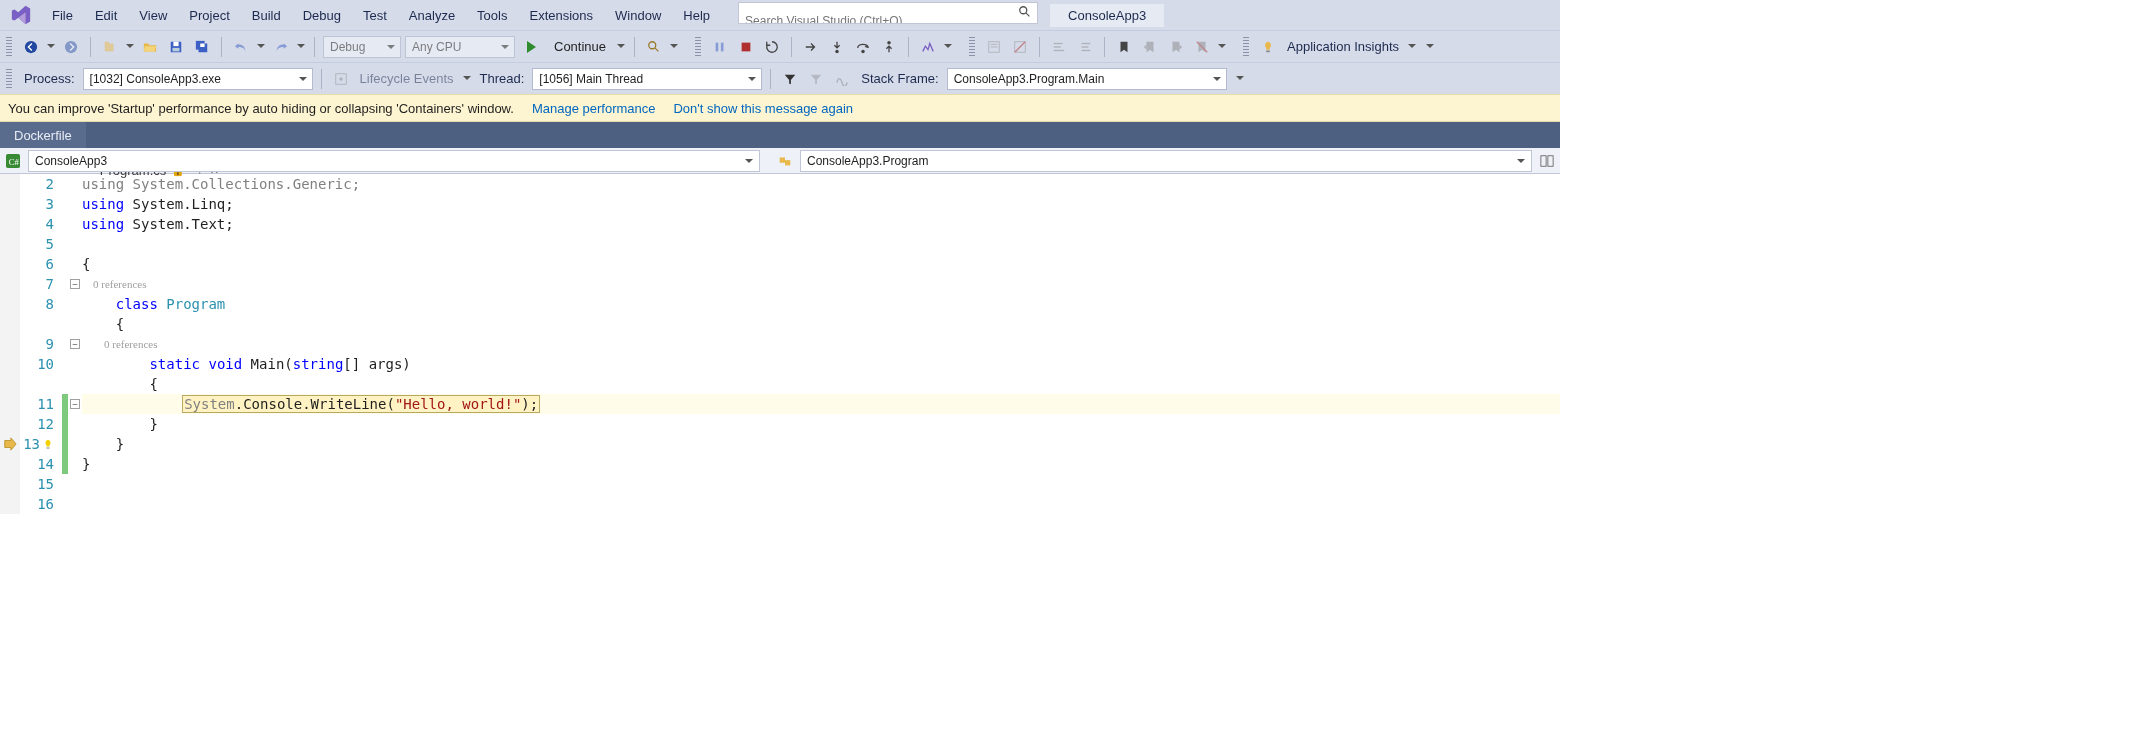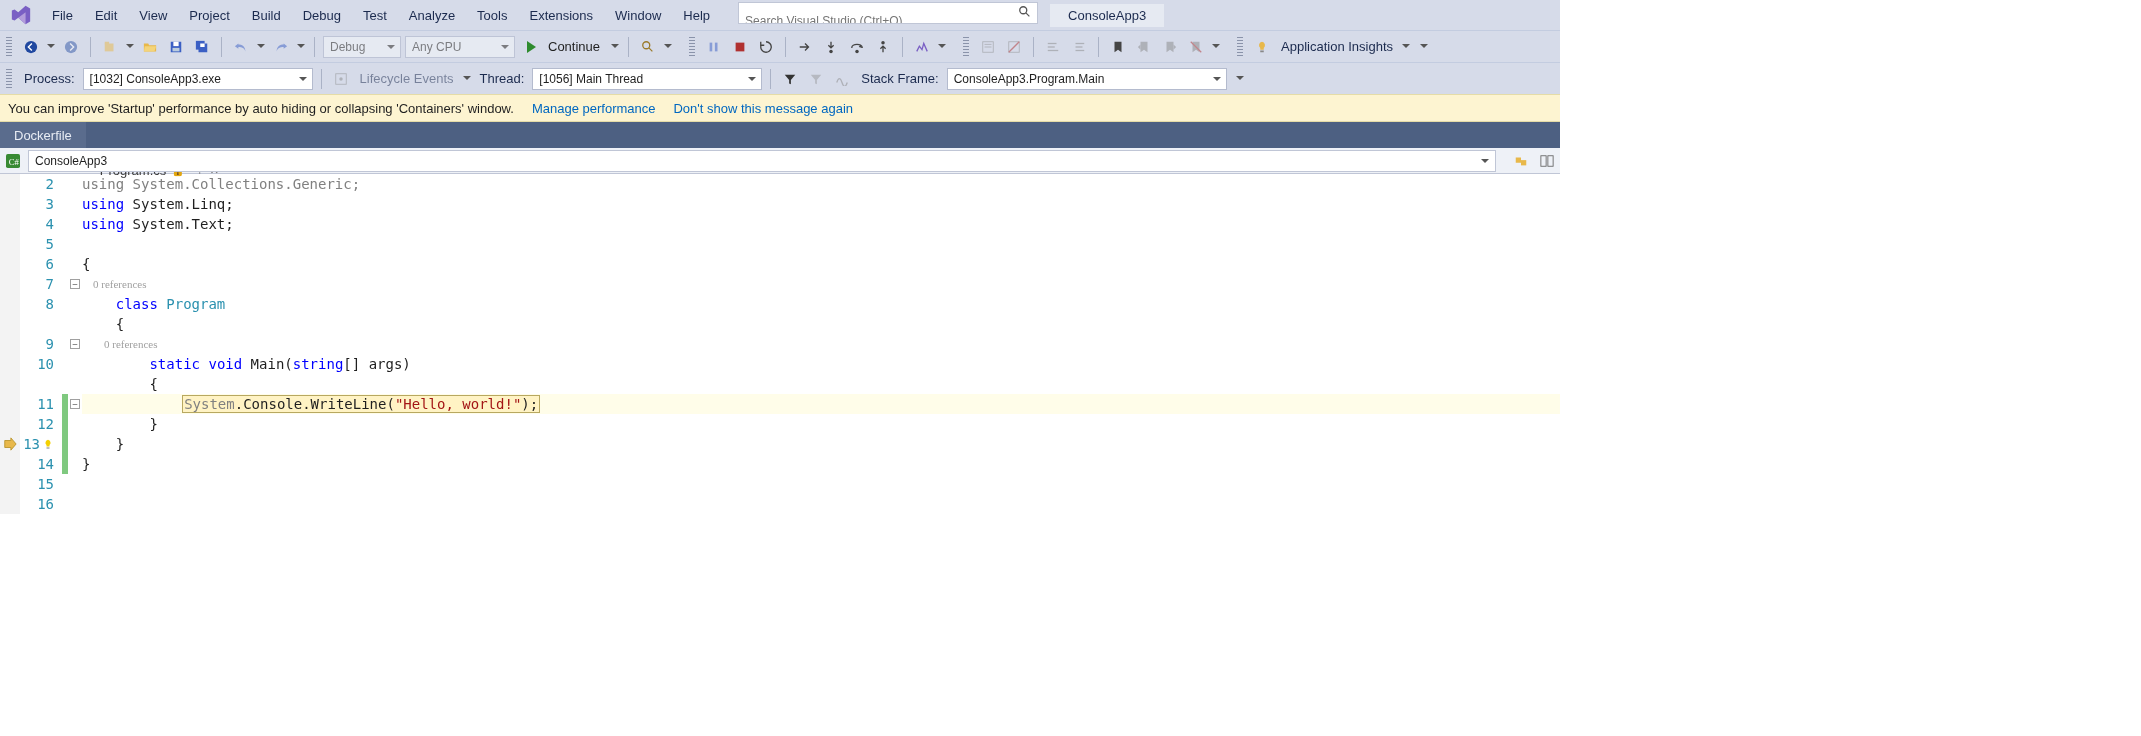--- a/index.html
+++ b/index.html
@@ -27,21 +27,21 @@
   .menu-search{margin-left:16px;position:relative;}
   .menu-search input{width:300px;height:22px;border:1px solid #c0c6d6;background:#fff;padding:18px 26px 2px 6px;font-size:12px;text-decoration:underline;}
   .menu-search .sglass{position:absolute;right:6px;top:3px;width:14px;height:14px;}
   .sol-name{margin-left:10px;padding:4px 18px;background:#e6eaf2;color:var(--vs-menu-text);}
   .toolbar,.toolbar2{background:var(--vs-chrome);display:flex;align-items:center;height:32px;padding:0 6px;gap:4px;border-top:1px solid #c3cce0;}
   .tool-btn{height:22px;min-width:22px;display:flex;align-items:center;justify-content:center;position:relative;cursor:default;}
   .sep{width:1px;height:20px;background:#aab2c6;margin:0 4px;}
   .combo{height:22px;border:1px solid #b4bbce;background:#eef1f7;display:flex;align-items:center;padding:0 18px 0 6px;position:relative;font-size:12px;color:#555;min-width:80px;}
   .combo::after{content:"";position:absolute;right:5px;top:8px;border:4px solid transparent;border-top-color:#555;}
   .combo.white{background:#fff;color:#1f1f1f;}
-  .start-btn{display:flex;align-items:center;height:22px;padding:0 6px;gap:6px;}
+  .start-btn{display:flex;align-items:center;height:22px;padding:0 6px;gap:12px;}
   .start-tri{width:0;height:0;border:6px solid transparent;border-left:9px solid #2e8b2e;margin-left:2px;}
   .dd{width:10px;height:22px;display:flex;align-items:center;justify-content:center;}
   .dd::after{content:"";border:4px solid transparent;border-top-color:#555;margin-top:3px;}
   .tlabel{color:var(--vs-menu-text);padding:0 4px;}
   .editor-dd{flex:1;background:#fff;border:1px solid #c0c6d6;height:22px;display:flex;align-items:center;padding:0 6px;position:relative;font-size:12px;}
   .editor-dd::after{content:"";position:absolute;right:6px;top:8px;border:4px solid transparent;border-top-color:#555;}
   .infobar{background:var(--vs-info-bg);display:flex;align-items:center;height:28px;padding:0 8px;gap:18px;border-top:1px solid #e5dca8;border-bottom:1px solid #e5dca8;}
   .link{color:var(--vs-link);cursor:pointer;}
   .tabrow{background:var(--vs-tab-bg);display:flex;align-items:stretch;height:26px;}
   .file-tab{display:flex;align-items:center;padding:0 14px;color:#e8ecf4;gap:6px;font-size:13px;cursor:default;}
@@ -358,20 +358,23 @@
   <div class="editor-dd">
       <span>ConsoleApp3</span>
     </div>
   <span style="width:6px"></span>
   <span class="tool-btn" style="width:18px">
       <svg class="ic" viewBox="0 0 16 16">
         <rect x="2" y="4" width="6" height="6" fill="#e8b84a"></rect>
         <rect x="8" y="7" width="6" height="6" fill="#e8b84a"></rect>
       </svg>
     </span>
+  <div class="editor-dd">
+      <span>ConsoleApp3.Program</span>
+    </div>
   <span class="tool-btn" style="width:20px">
       <svg class="ic" viewBox="0 0 16 16">
         <rect x="1" y="2" width="6" height="12" fill="none" stroke="#666"></rect>
         <rect x="9" y="2" width="6" height="12" fill="none" stroke="#666"></rect>
       </svg>
     </span>
 </div>
 
 <div class="codearea">
   <div class="bp-gutter">

